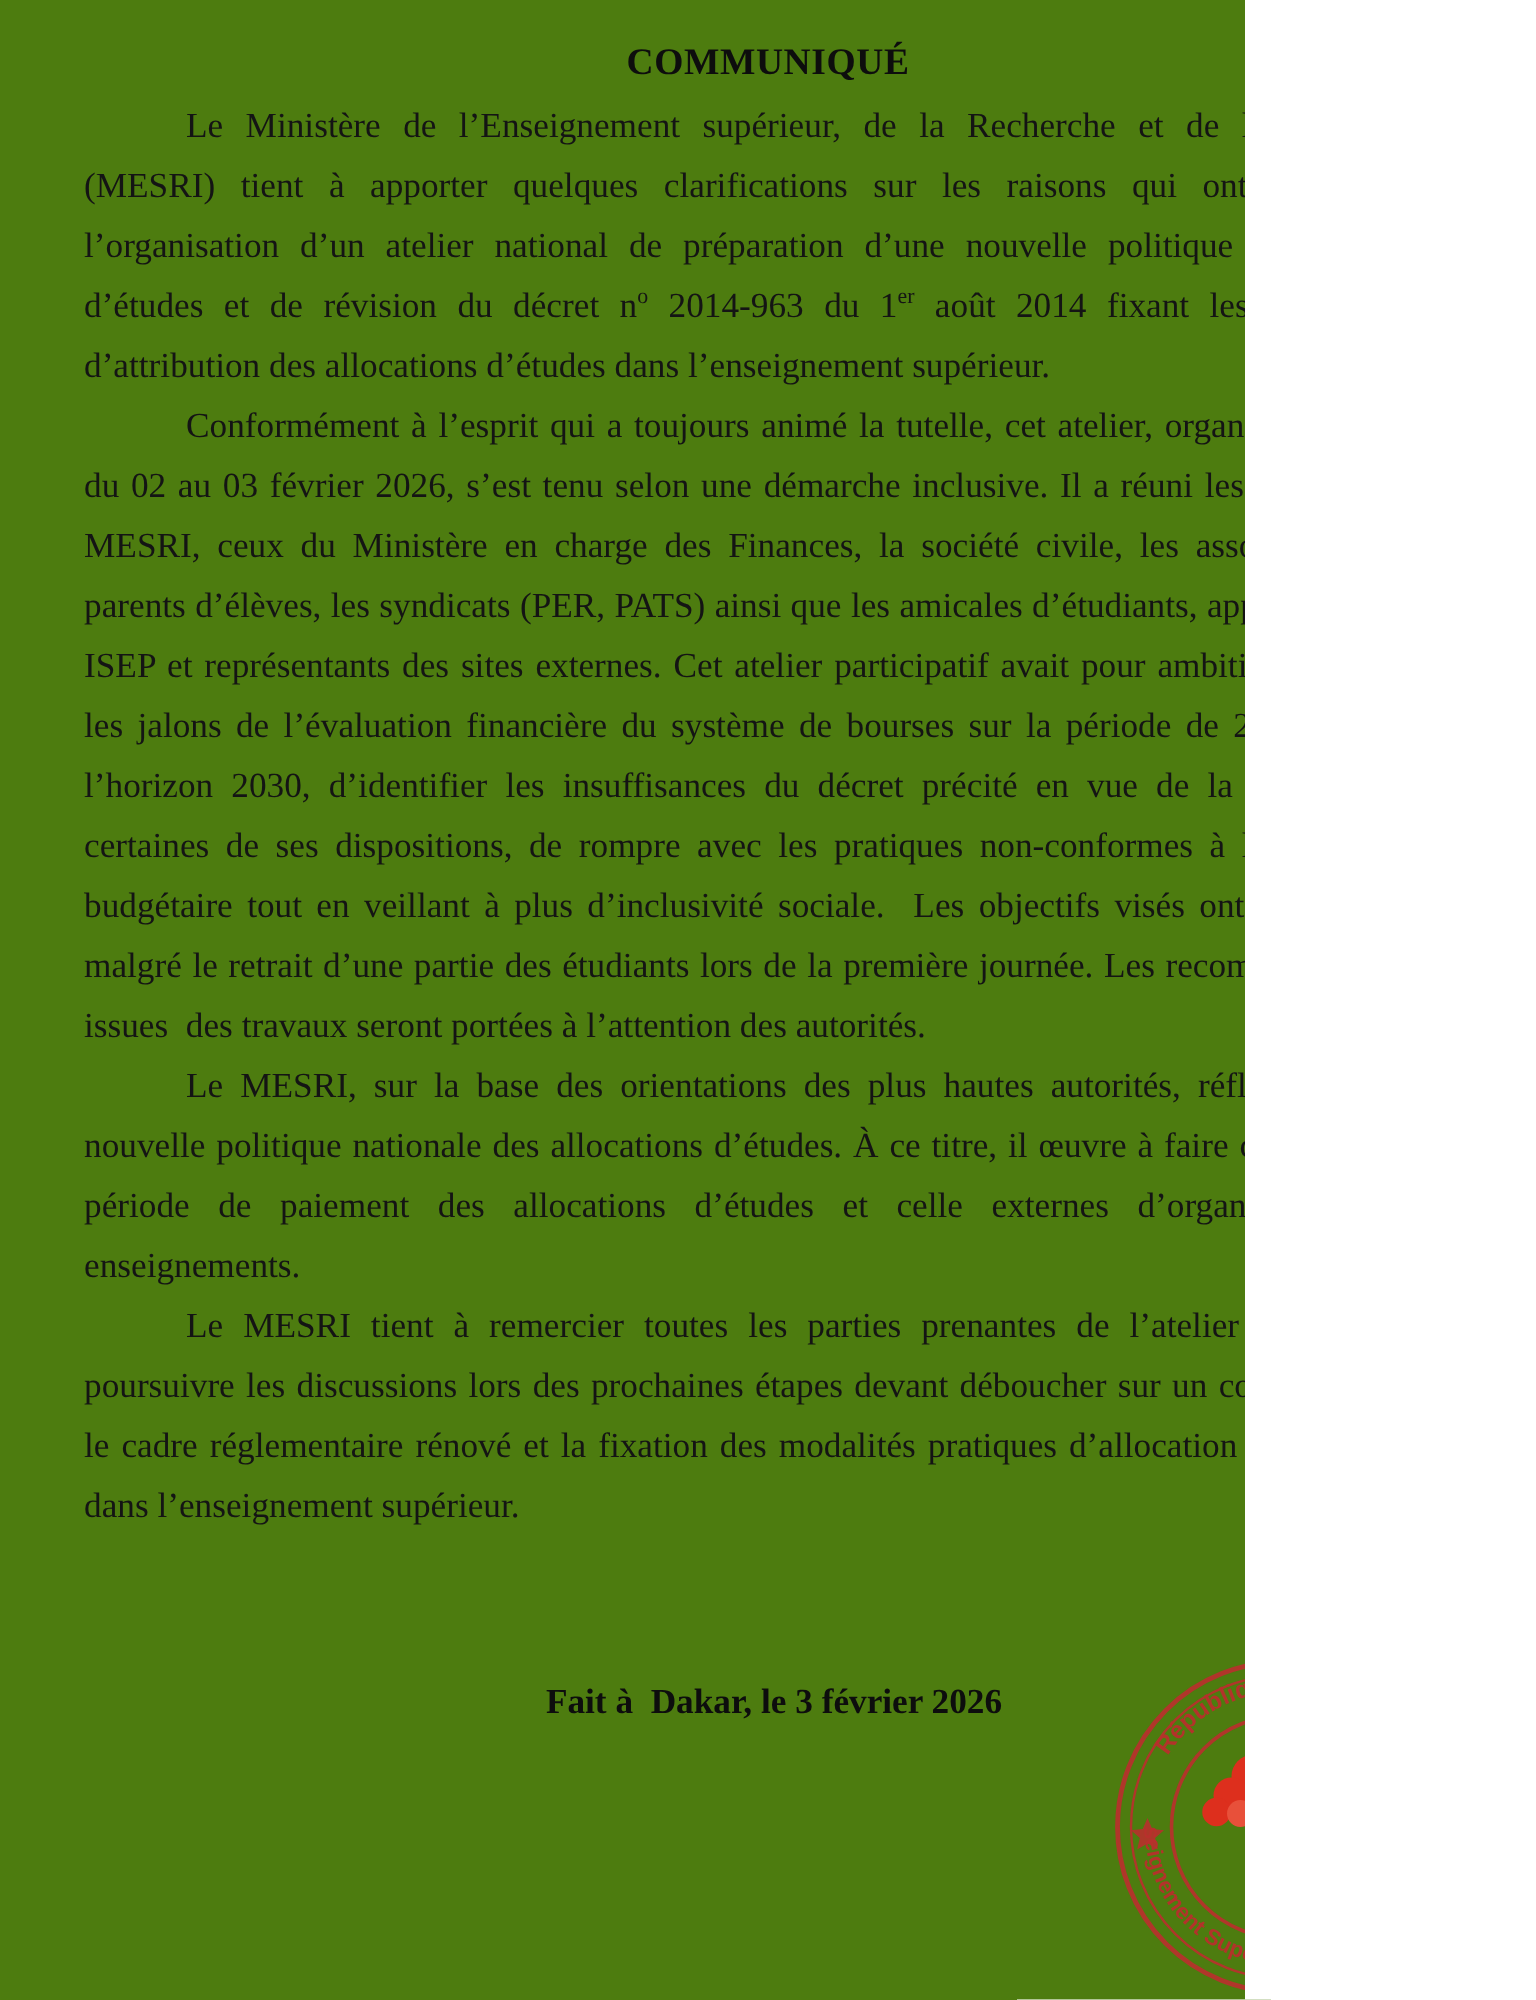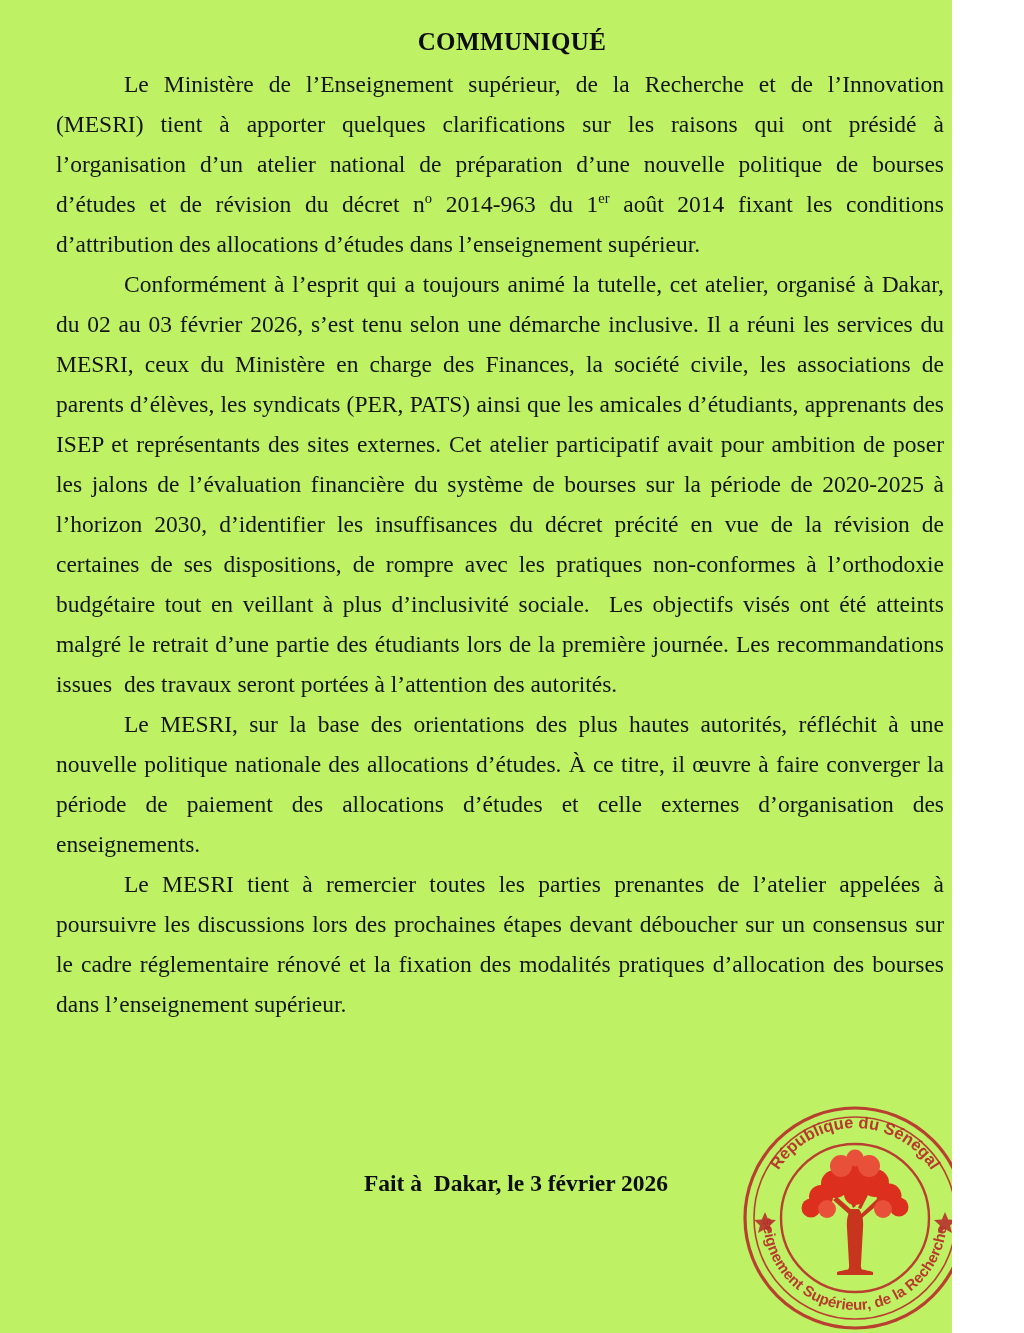--- a/index.html
+++ b/index.html
@@ -3,23 +3,23 @@
 <meta charset="utf-8">
 <style>
   html, body {
     margin: 0;
     padding: 0;
     background: #ffffff;
   }
 
   .page {
     position: relative;
-    width: 952px;
+    width: 830px;
     height: 1333px;
-    background: #bef264;
+    background: #4d7c0f;
     overflow: hidden;
     font-family: "Liberation Serif", "DejaVu Serif", serif;
     color: #111111;
   }
 
   .doc-title {
     position: absolute;
     top: 28px;
     left: 0;
     width: 1024px;
@@ -61,21 +61,20 @@
   .signature {
     position: absolute;
     top: 1122px;
     left: 72px;
     width: 888px;
     text-align: center;
     font-size: 23.5px;
     font-weight: bold;
     color: #0d0d0d;
     white-space: pre;
-    margin-top: 48px;
   }
 
   
   .stamp {
     position: absolute;
     left: 741px;
     top: 1104px;
     width: 228px;
     height: 228px;
     pointer-events: none;

